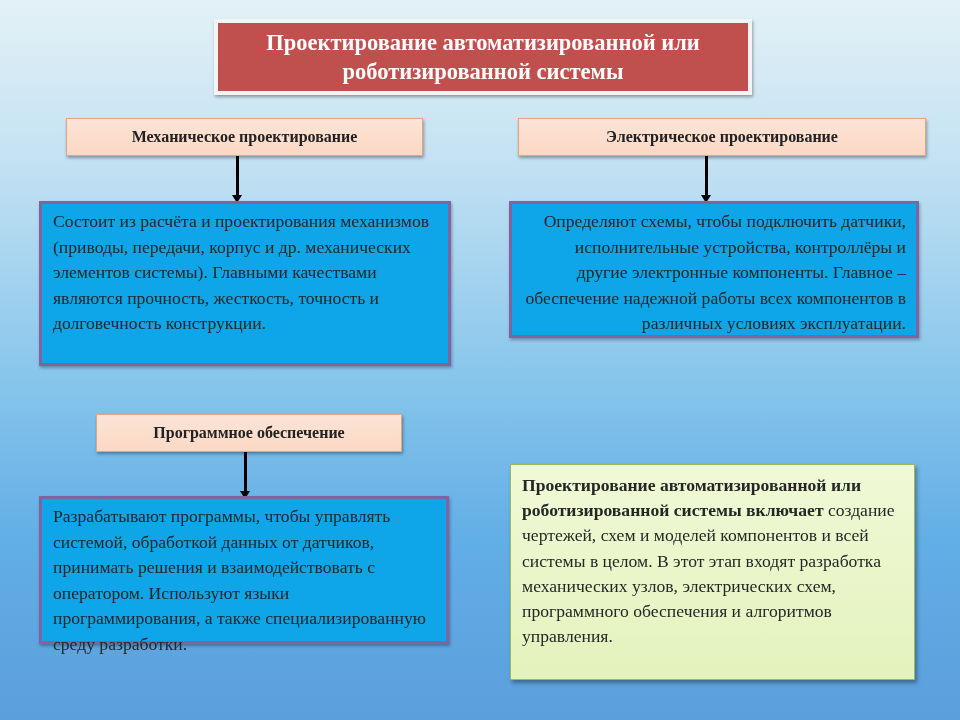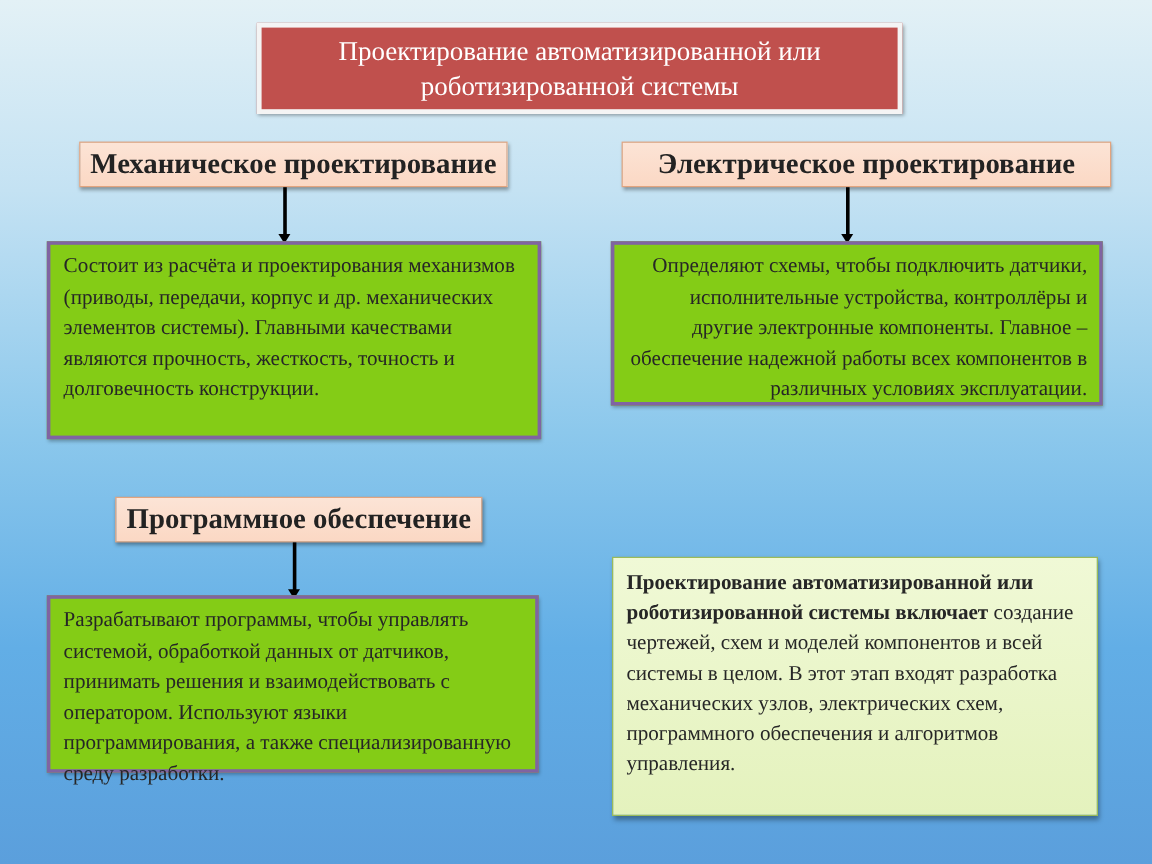--- a/index.html
+++ b/index.html
@@ -7,34 +7,34 @@
       width: 960px; height: 720px; position: relative; overflow: hidden;
       background: linear-gradient(to bottom, #e3f1f6 0%, #c4e2f3 22%, #8cc8ec 50%, #62aee6 75%, #5b9fdc 100%);
       font-family: "Liberation Serif", "DejaVu Serif", serif;
     }
     .title-box {
       position: absolute; left: 214px; top: 19px; width: 538px; height: 76px;
       background: #c0504d; border: 4px solid #f4f4f4;
       box-shadow: 1px 2px 3px rgba(0,0,0,0.35);
       box-sizing: border-box;
       display: flex; align-items: center; justify-content: center; text-align: center;
-      color: #ffffff; font-weight: normal; font-size: 22.5px; line-height: 29px;
+      color: #ffffff; font-weight: bold; font-size: 22.5px; line-height: 29px;
       padding: 0 8px;
     }
     .header-box {
       position: absolute; height: 38px; box-sizing: border-box;
       background: linear-gradient(to bottom, #fce4d6 0%, #fbd8c4 100%);
       border: 1px solid #e3a47e;
       box-shadow: 1px 2px 3px rgba(0,0,0,0.35);
       display: flex; align-items: center; justify-content: center;
-      font-weight: bold; font-size: 24px; color: #222222; white-space: nowrap;
+      font-weight: bold; font-size: 16px; color: #222222; white-space: nowrap;
     }
     .desc-box {
       position: absolute; box-sizing: border-box;
-      background: #84cc16; border: 3px solid #8064a2;
+      background: #0ea5e9; border: 3px solid #8064a2;
       box-shadow: 1px 2px 3px rgba(0,0,0,0.3);
       padding: 5px 10px 20px 11px;
       font-size: 17.6px; line-height: 25.5px; color: #262626;
     }
     .summary-box {
       position: absolute; box-sizing: border-box;
       background: linear-gradient(to bottom, #f0f9d6 0%, #e4f2bd 100%);
       border: 1px solid #9bbb59;
       box-shadow: 2px 3px 4px rgba(0,0,0,0.35);
       padding: 8px 10px 4px 11px;

